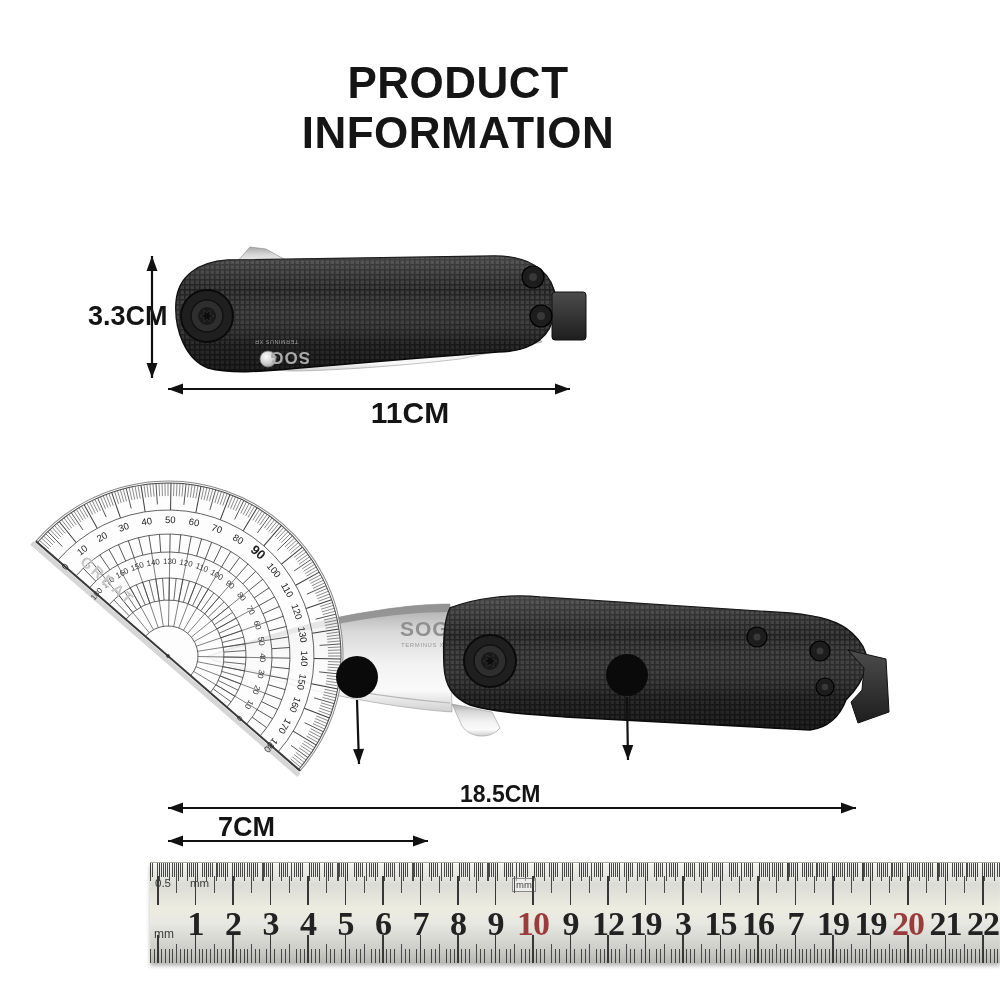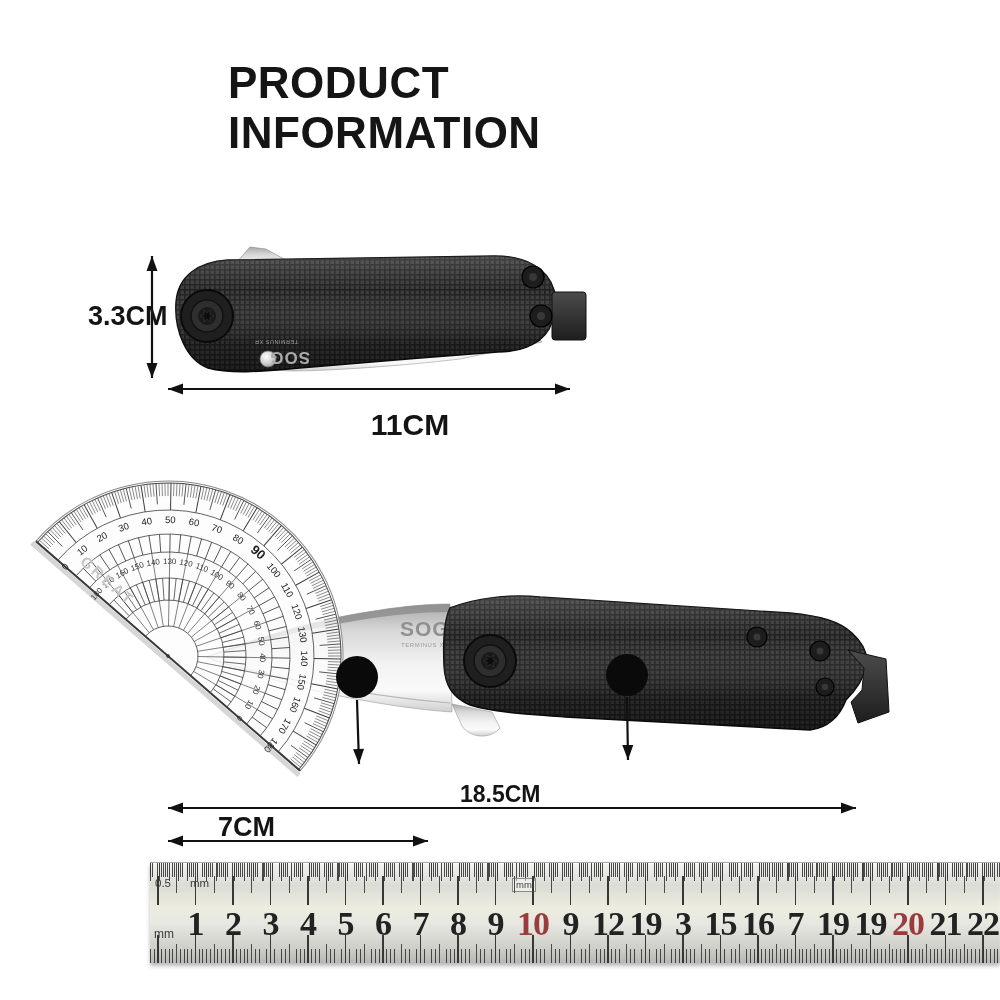--- a/index.html
+++ b/index.html
@@ -1,23 +1,23 @@
 <!DOCTYPE html>
 <html><head>
 <meta charset="utf-8">
 <style>
   html,body{margin:0;padding:0;background:#fff;}
   body{width:1000px;height:1000px;position:relative;overflow:hidden;font-family:"Liberation Sans",sans-serif;}
   #stage{position:absolute;inset:0;}
   svg text{font-family:"Liberation Sans",sans-serif;}
   .abs{position:absolute;}
-  #title{left:228px;top:58px;width:460px;font-size:44px;font-weight:700;color:#151515;letter-spacing:0.5px;}
+  #title{left:228px;top:58px;width:460px;text-align:center;font-size:44px;font-weight:700;color:#151515;letter-spacing:0.5px;}
   .dim-label{position:absolute;color:#141414;font-weight:600;white-space:nowrap;}
   #lbl-h33{left:88px;top:301px;font-size:27px;}
-  #lbl-11{left:340px;top:408px;width:140px;text-align:center;font-size:30px;}
+  #lbl-11{left:340px;top:396px;width:140px;text-align:center;font-size:30px;}
   #lbl-blade{left:204px;top:766px;font-size:27px;}
   #lbl-185{left:460px;top:781px;font-size:23px;}
   #lbl-handle{left:534px;top:763px;font-size:26px;}
   #lbl-7{left:218px;top:812px;font-size:27px;}
   #ruler{position:absolute;left:150px;top:862px;width:850px;height:100px;overflow:hidden;
     background:linear-gradient(180deg,#f4f4f0 0%,#dcdcd6 22%,#ececе7 45%,#e6e6e1 60%,#cfcfca 85%,#b8b8b2 100%);
     background:linear-gradient(180deg,#f4f4f0 0%,#dcdcd6 22%,#ececdf 45%,#e8e8e2 60%,#cfcfca 85%,#b8b8b2 100%);
     border-top:1px solid #a9a9a3;box-shadow:0 3px 4px rgba(0,0,0,.28), inset 0 1px 1px #fff;}
   #ruler .fine-top{position:absolute;left:0;right:0;top:0;height:14px;
     background:repeating-linear-gradient(90deg,rgba(55,55,55,.9) 0 .7px,rgba(0,0,0,0) .7px 1.875px);}

